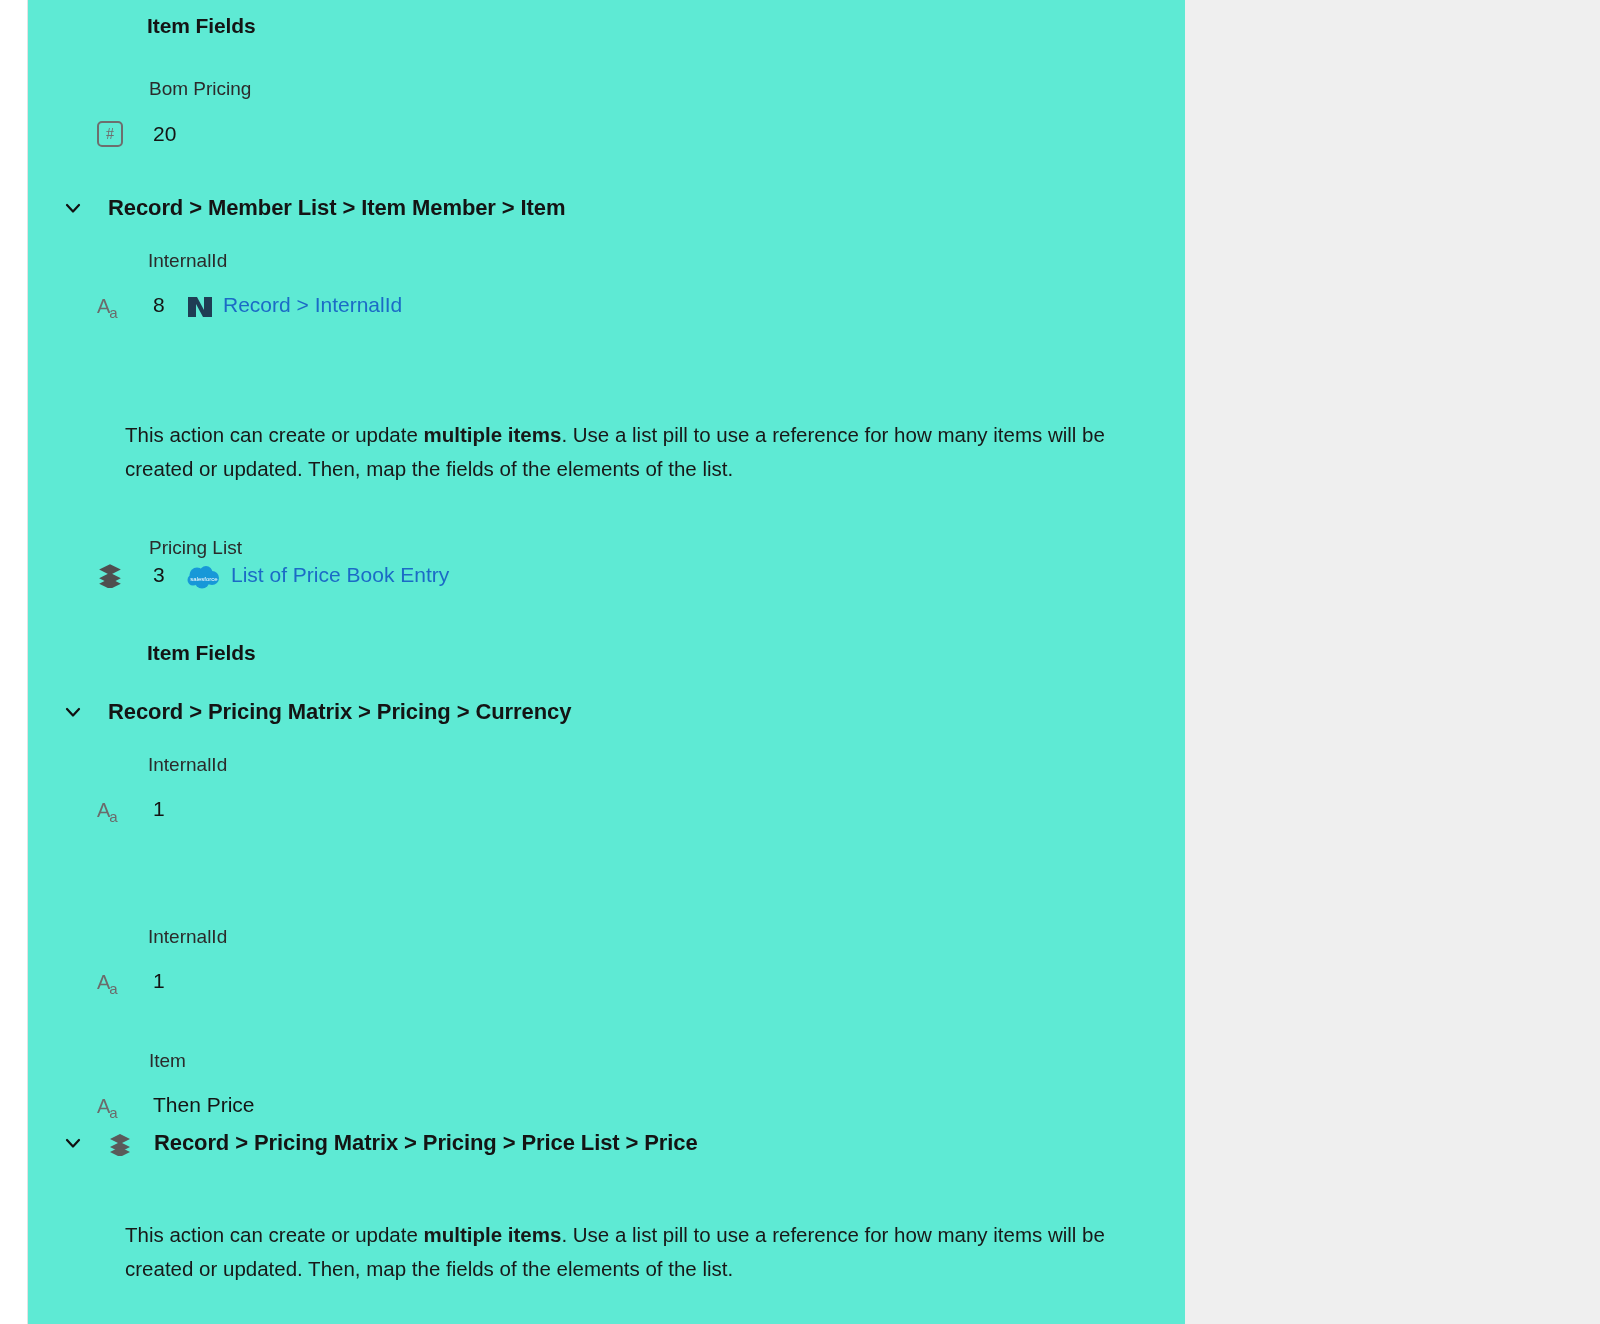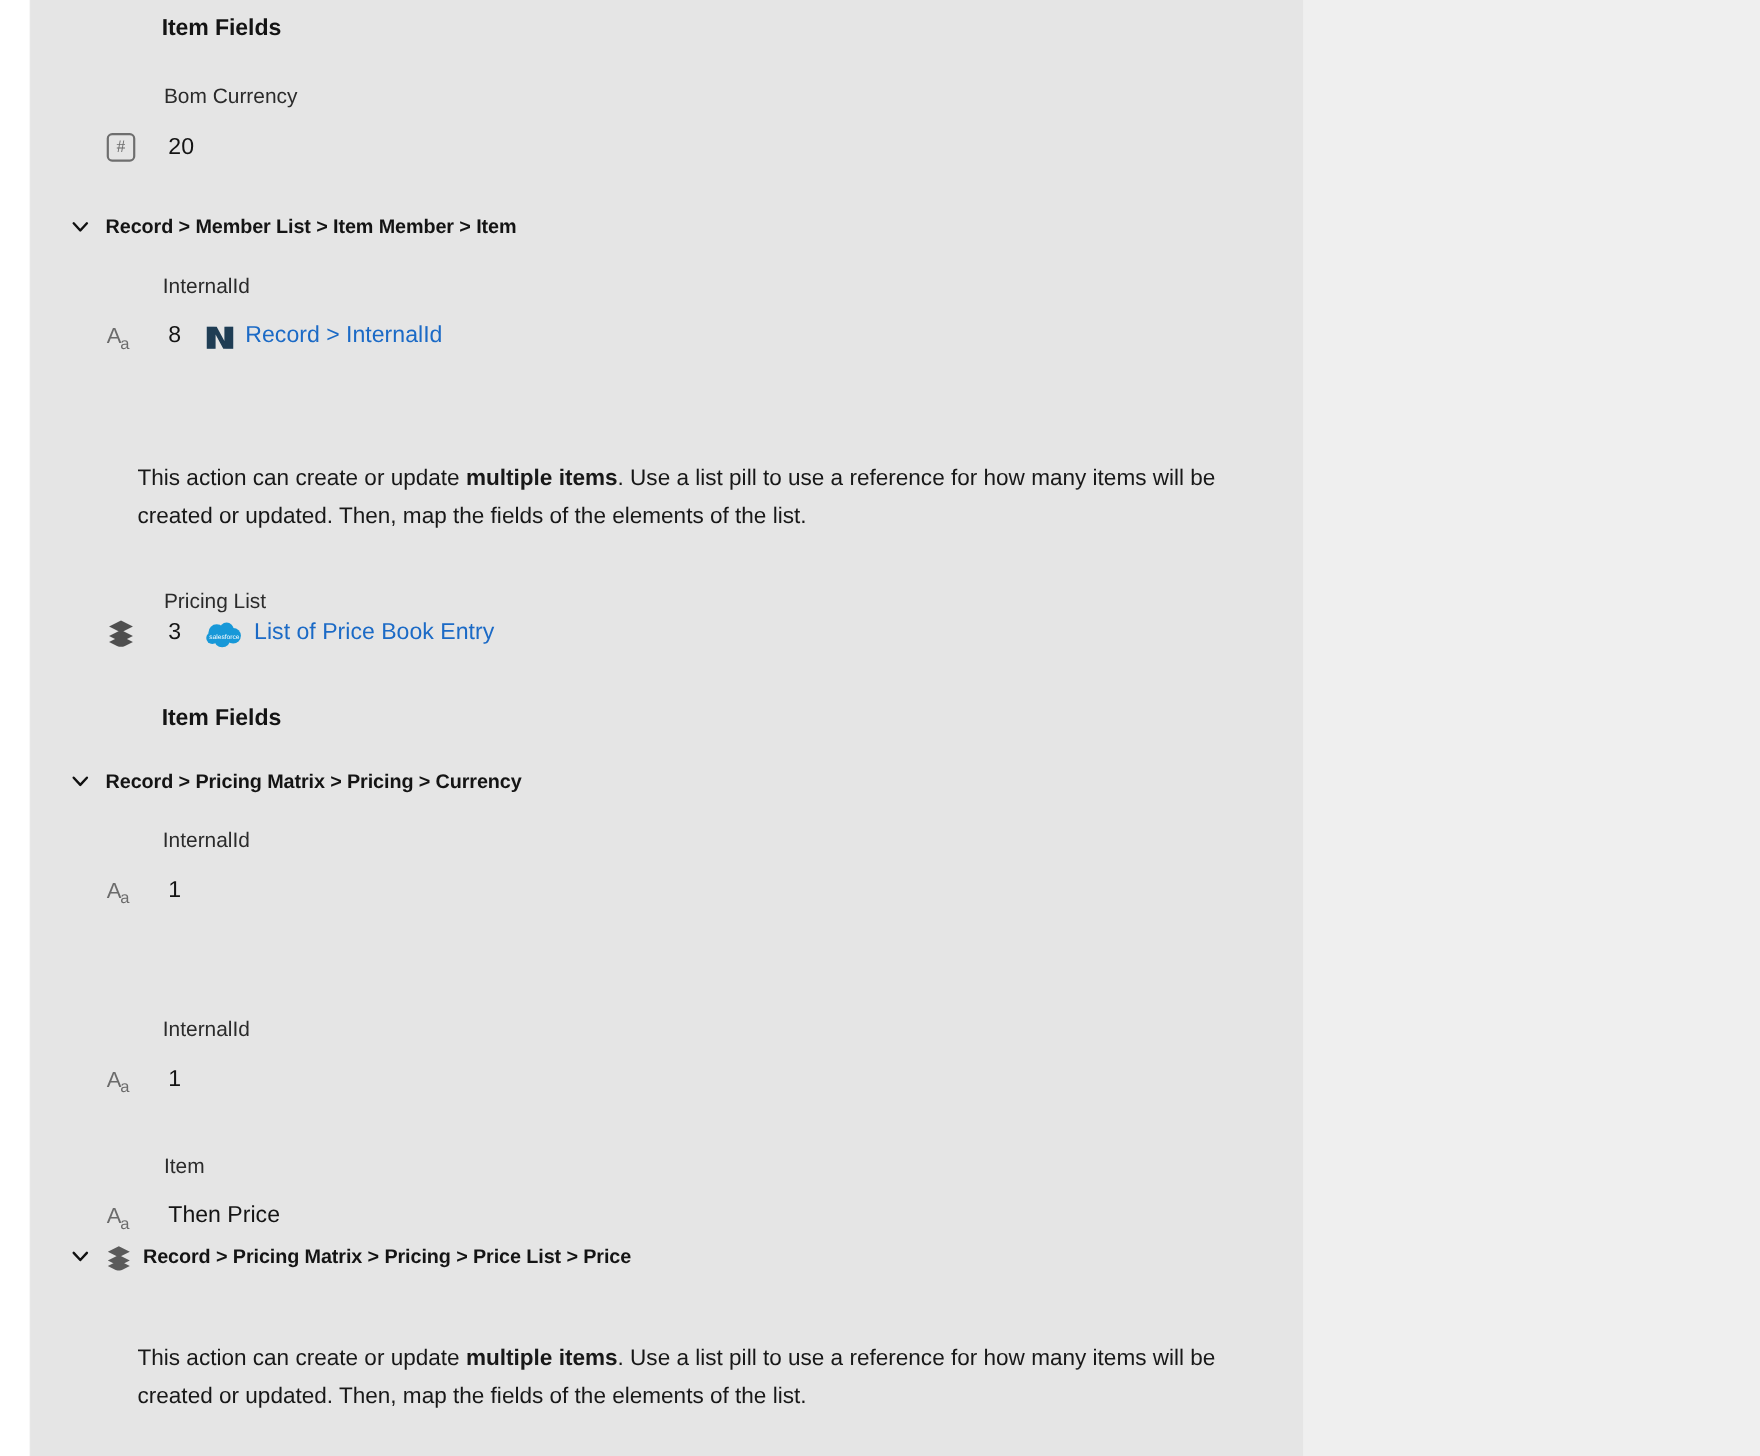--- a/index.html
+++ b/index.html
@@ -30,43 +30,43 @@
   .divider {
     width: 1px;
     height: 100%;
     background: #e3e3e3;
     flex: 0 0 1px;
   }
   .panel {
     flex: 0 0 1157px;
     width: 1157px;
     height: 100%;
-    background: #e5e5e5;
+    background: #5eead4;
     position: relative;
     overflow: hidden;
   }
   .right-pane {
     flex: 1 1 auto;
     background: #efefef;
     height: 100%;
   }
 
   
   .section-heading {
     font-size: 21px;
     font-weight: 700;
     color: #141414;
     letter-spacing: -0.1px;
   }
 
   .group-header {
     display: flex;
     align-items: center;
-    gap: 0;
-    font-size: 18px;
+    gap: 12px;
+    font-size: 22px;
     font-weight: 700;
     color: #141414;
     letter-spacing: -0.1px;
   }
   .chev {
     flex: 0 0 40px;
     width: 40px;
     display: flex;
     align-items: center;
     justify-content: flex-start;
@@ -164,21 +164,21 @@
 
 <div class="screen">
 
   <div class="gutter"></div>
   <div class="divider"></div>
 
   <div class="panel">
 
     <div class="abs section-heading" style="left:119px; top:14px;">Item Fields</div>
 
-    <div class="abs field-label" style="left:121px; top:78px;">Bom Currency</div>
+    <div class="abs field-label" style="left:121px; top:78px;">Bom Pricing</div>
 
     <div class="abs field-value-row" style="left:69px; top:121px;">
       <span class="type-icon">
         <span class="hashbox">#</span>
       </span>
       <span class="value-text">20</span>
     </div>
 
     <div class="abs group-header" style="left:28px; top:195px;">
       <span class="chev">

